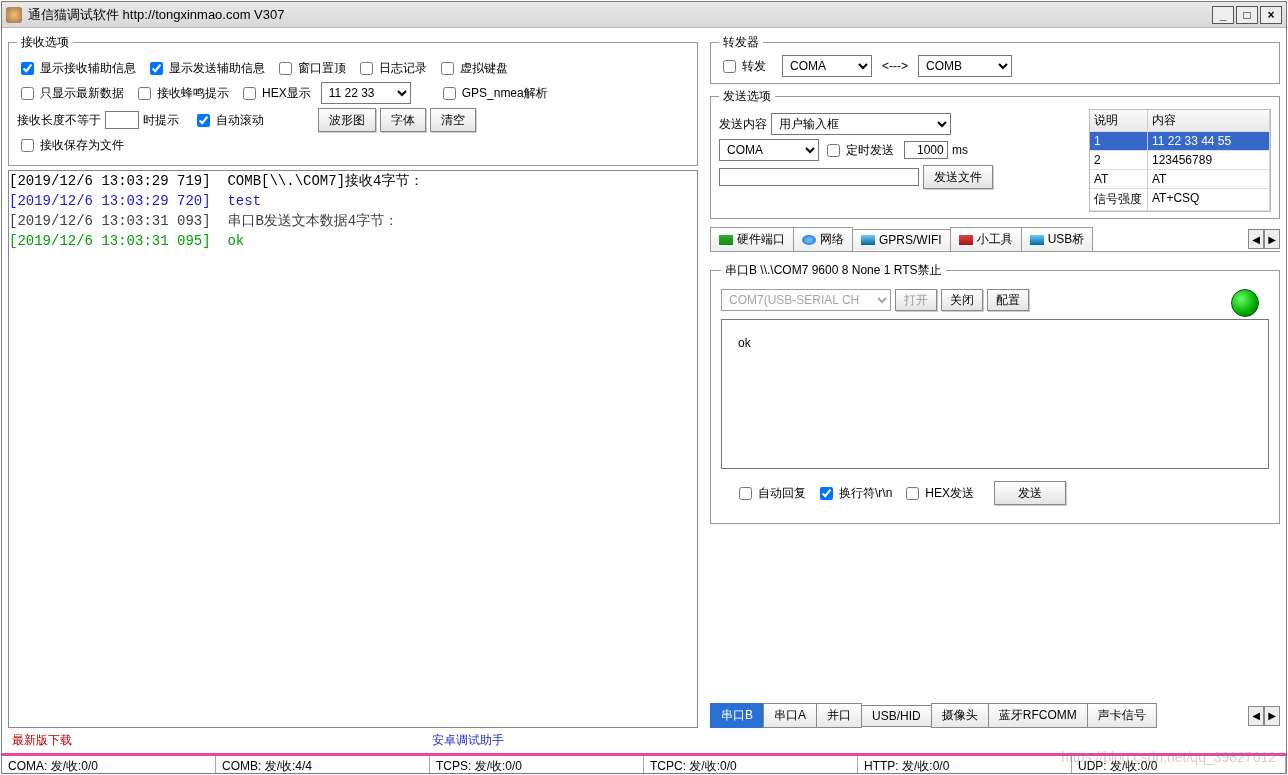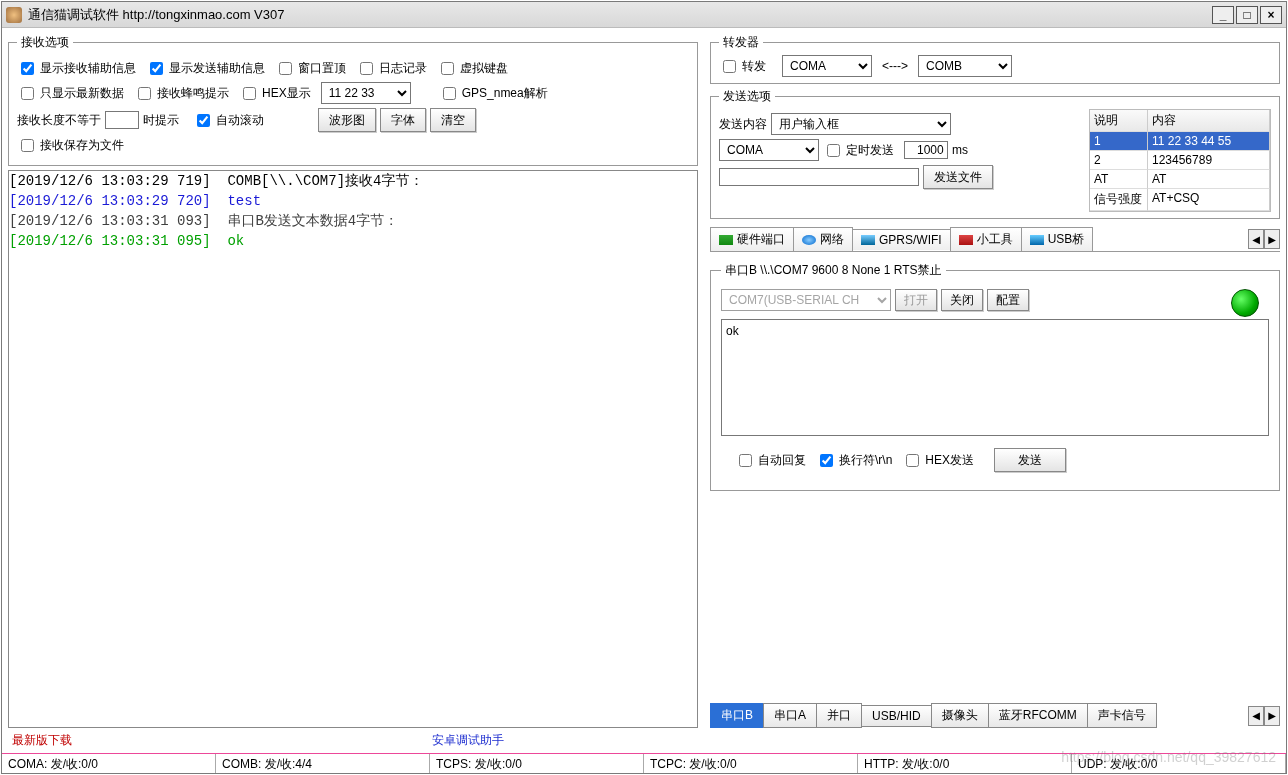--- a/index.html
+++ b/index.html
@@ -46,28 +46,28 @@
 .col1 { width: 58px; } .col2 { flex: 1; }
 .grid-scroll { width: 14px; background: #eee; border-left: 1px solid #ccc; }
 .row-sel { background: #3568c9; color: #fff; }
 .tabs { display: flex; align-items: center; border-bottom: 1px solid #999; margin-top: 4px; }
 .tab { display: flex; align-items: center; gap: 4px; padding: 3px 8px; border: 1px solid #999; border-bottom: none; background: linear-gradient(#fff,#eee); margin-right: -1px; cursor: pointer; font-size: 12px; }
 .tab .ticon { width: 14px; height: 10px; display: inline-block; }
 .tabnav { width: 16px; height: 20px; border: 1px solid #888; background: #eee; display: flex; align-items: center; justify-content: center; font-size: 10px; cursor: pointer; }
 .serial-panel { border: 1px solid #999; margin: 10px 0 4px 0; padding: 6px 10px 14px 10px; position: relative; }
 .serial-panel legend { padding: 0 4px; }
 .led { width: 28px; height: 28px; border-radius: 50%; background: radial-gradient(circle at 35% 35%, #6f6, #0a0 60%, #060); border: 1px solid #050; position: absolute; right: 20px; top: 10px; }
-textarea.sendbox { width: 100%; height: 117px; resize: none; padding: 4px; }
+textarea.sendbox { width: 100%; height: 150px; resize: none; padding: 16px; }
 .bottom-tabs { display: flex; align-items: center; margin-top: auto; padding-top: 6px; }
 .btab { border: 1px solid #888; background: linear-gradient(#fff,#e8e8e8); padding: 3px 10px; font-size: 12px; cursor: pointer; margin-right: -1px; }
 .btab.sel { background: #2a6fd6; color: #fff; border-color: #2a6fd6; }
 .footer-links { display: flex; gap: 40px; padding: 4px 10px; font-size: 12px; }
 .link-red { color: #c00000; cursor: pointer; }
 .link-blue { color: #2030d0; cursor: pointer; }
-.statusbar { display: flex; border-top: 1px solid #ec4899; height: 20px; font-size: 12px; }
+.statusbar { display: flex; border-top: 3px solid #ec4899; height: 20px; font-size: 12px; }
 .statusbar div { border-right: 1px solid #aaa; padding: 2px 6px; flex: 1; white-space: nowrap; overflow: hidden; }
 .watermark { position: absolute; right: 12px; bottom: 10px; font-size: 14px; color: rgba(120,120,120,0.35); font-family: Arial; }
 button:disabled { color: #999; }
 </style>
 </head>
 <body>
 
 <div class="window">
   <div class="titlebar">
     <span class="icon"></span>

